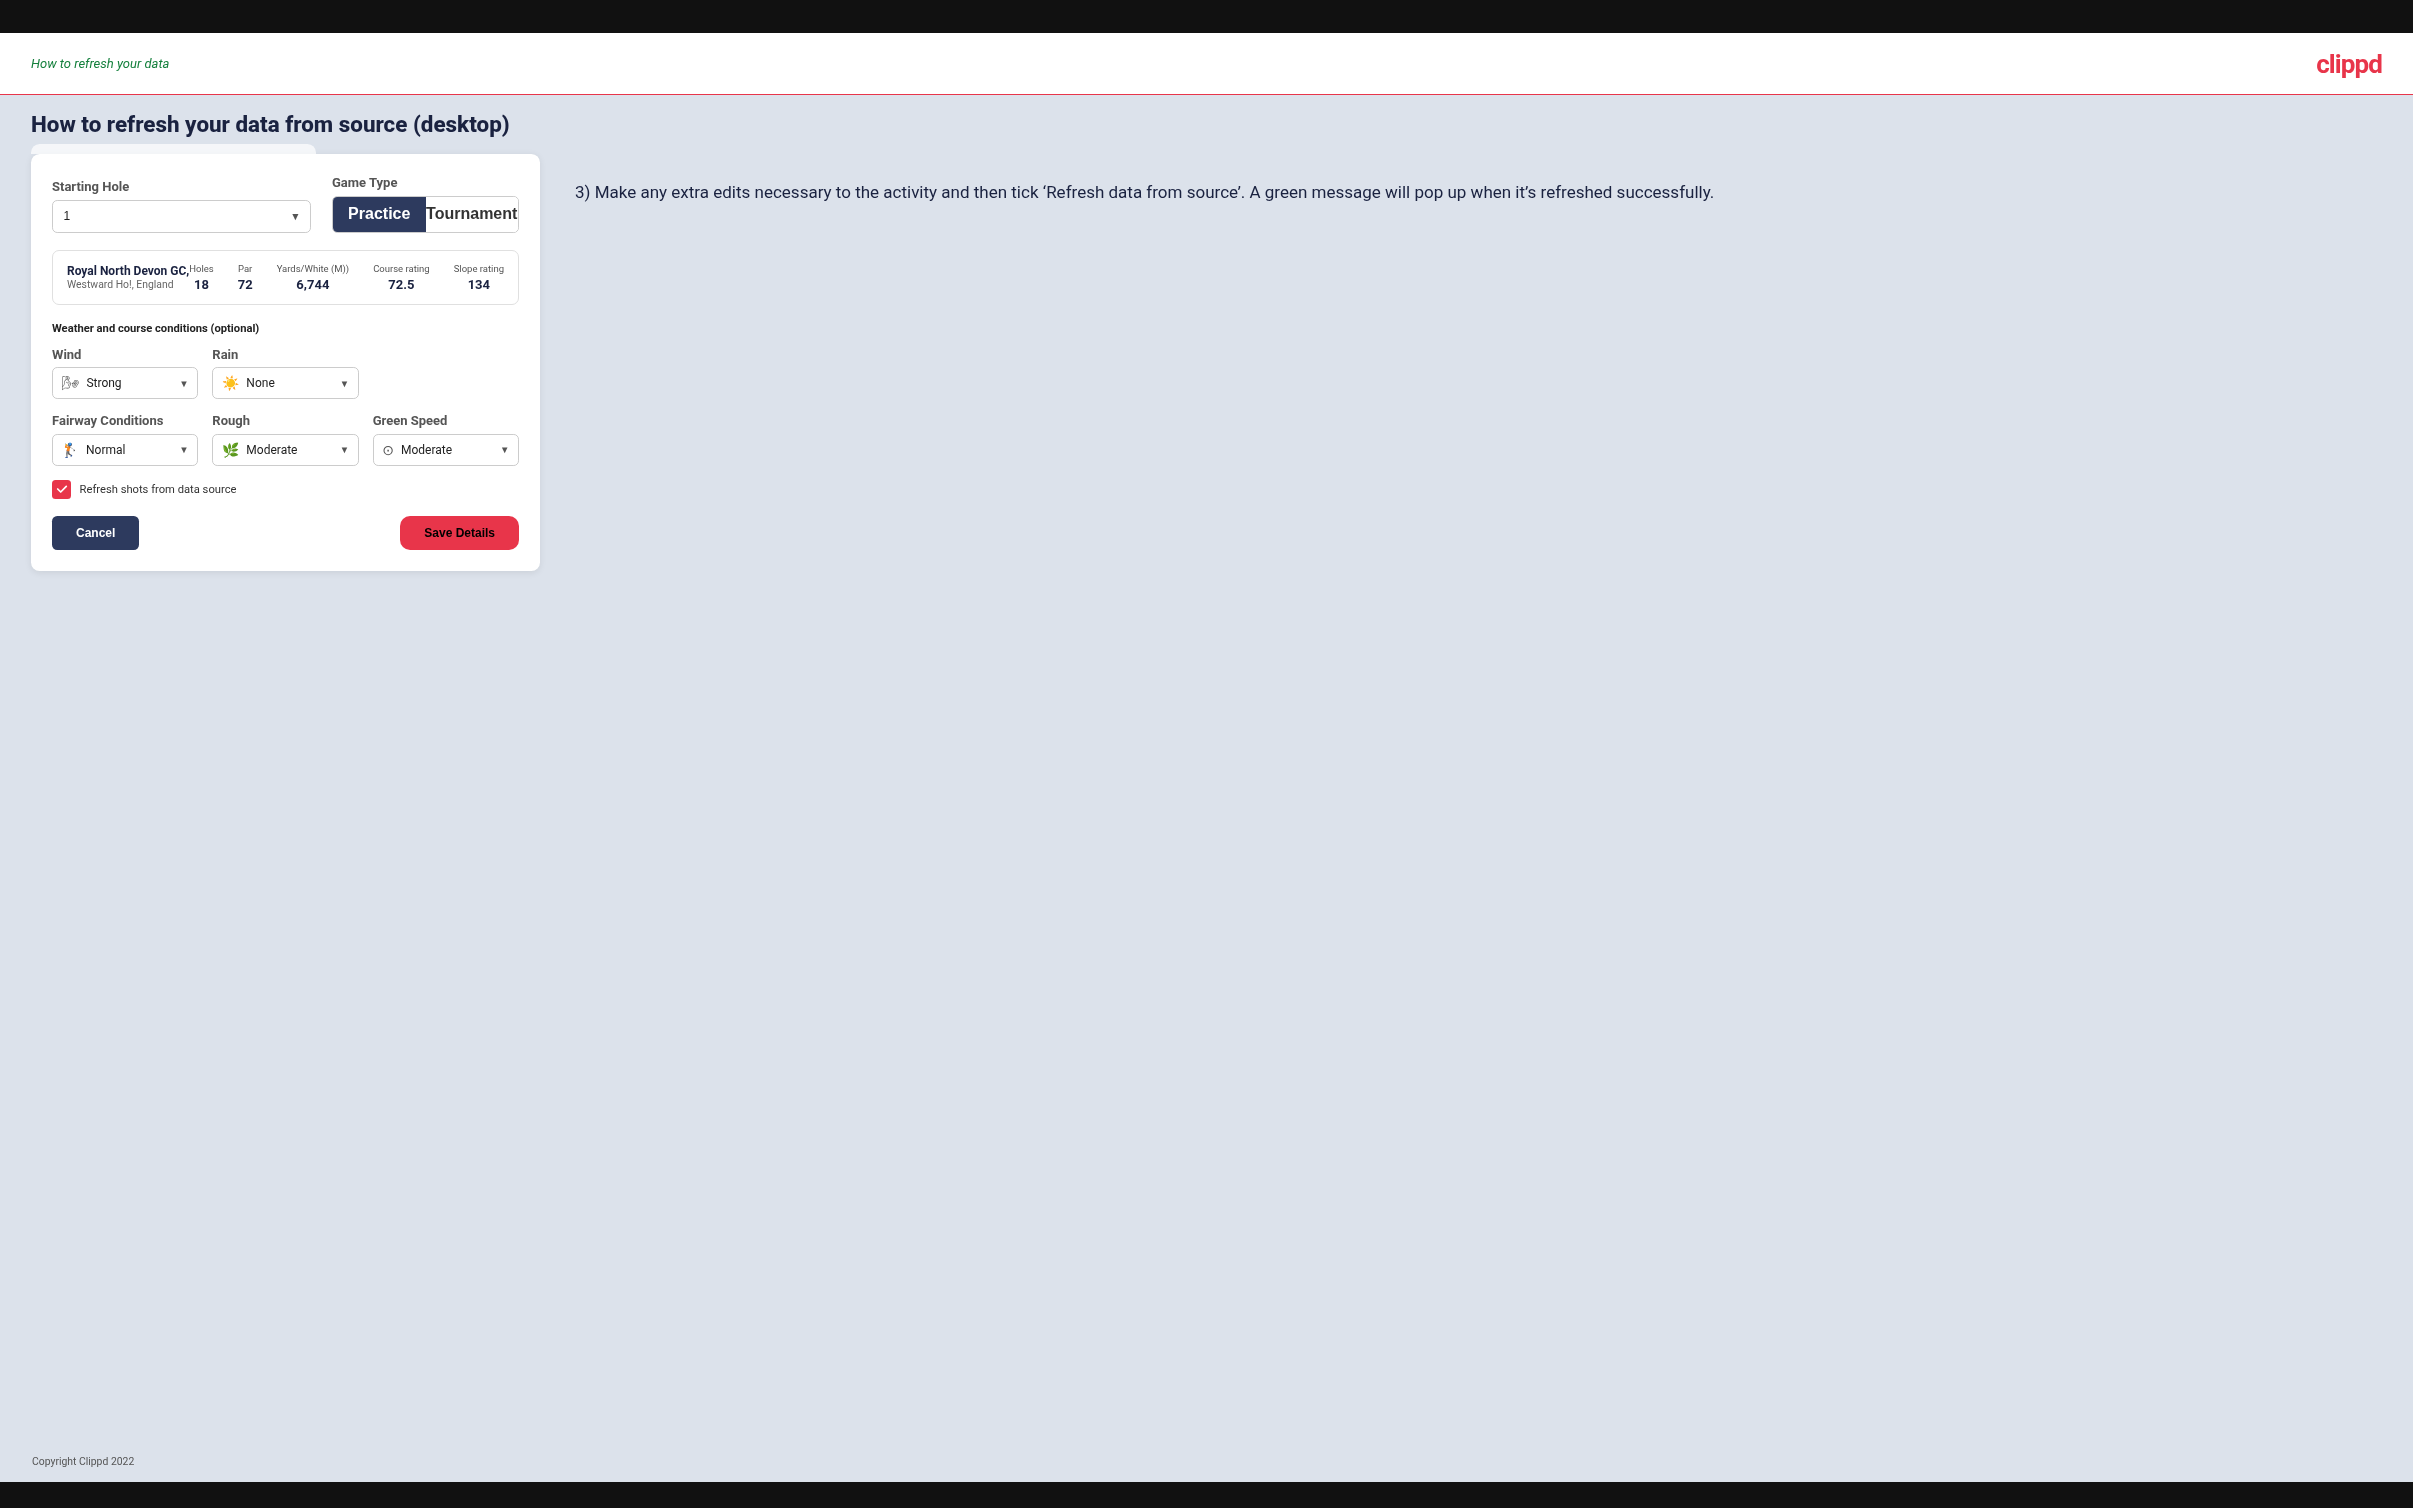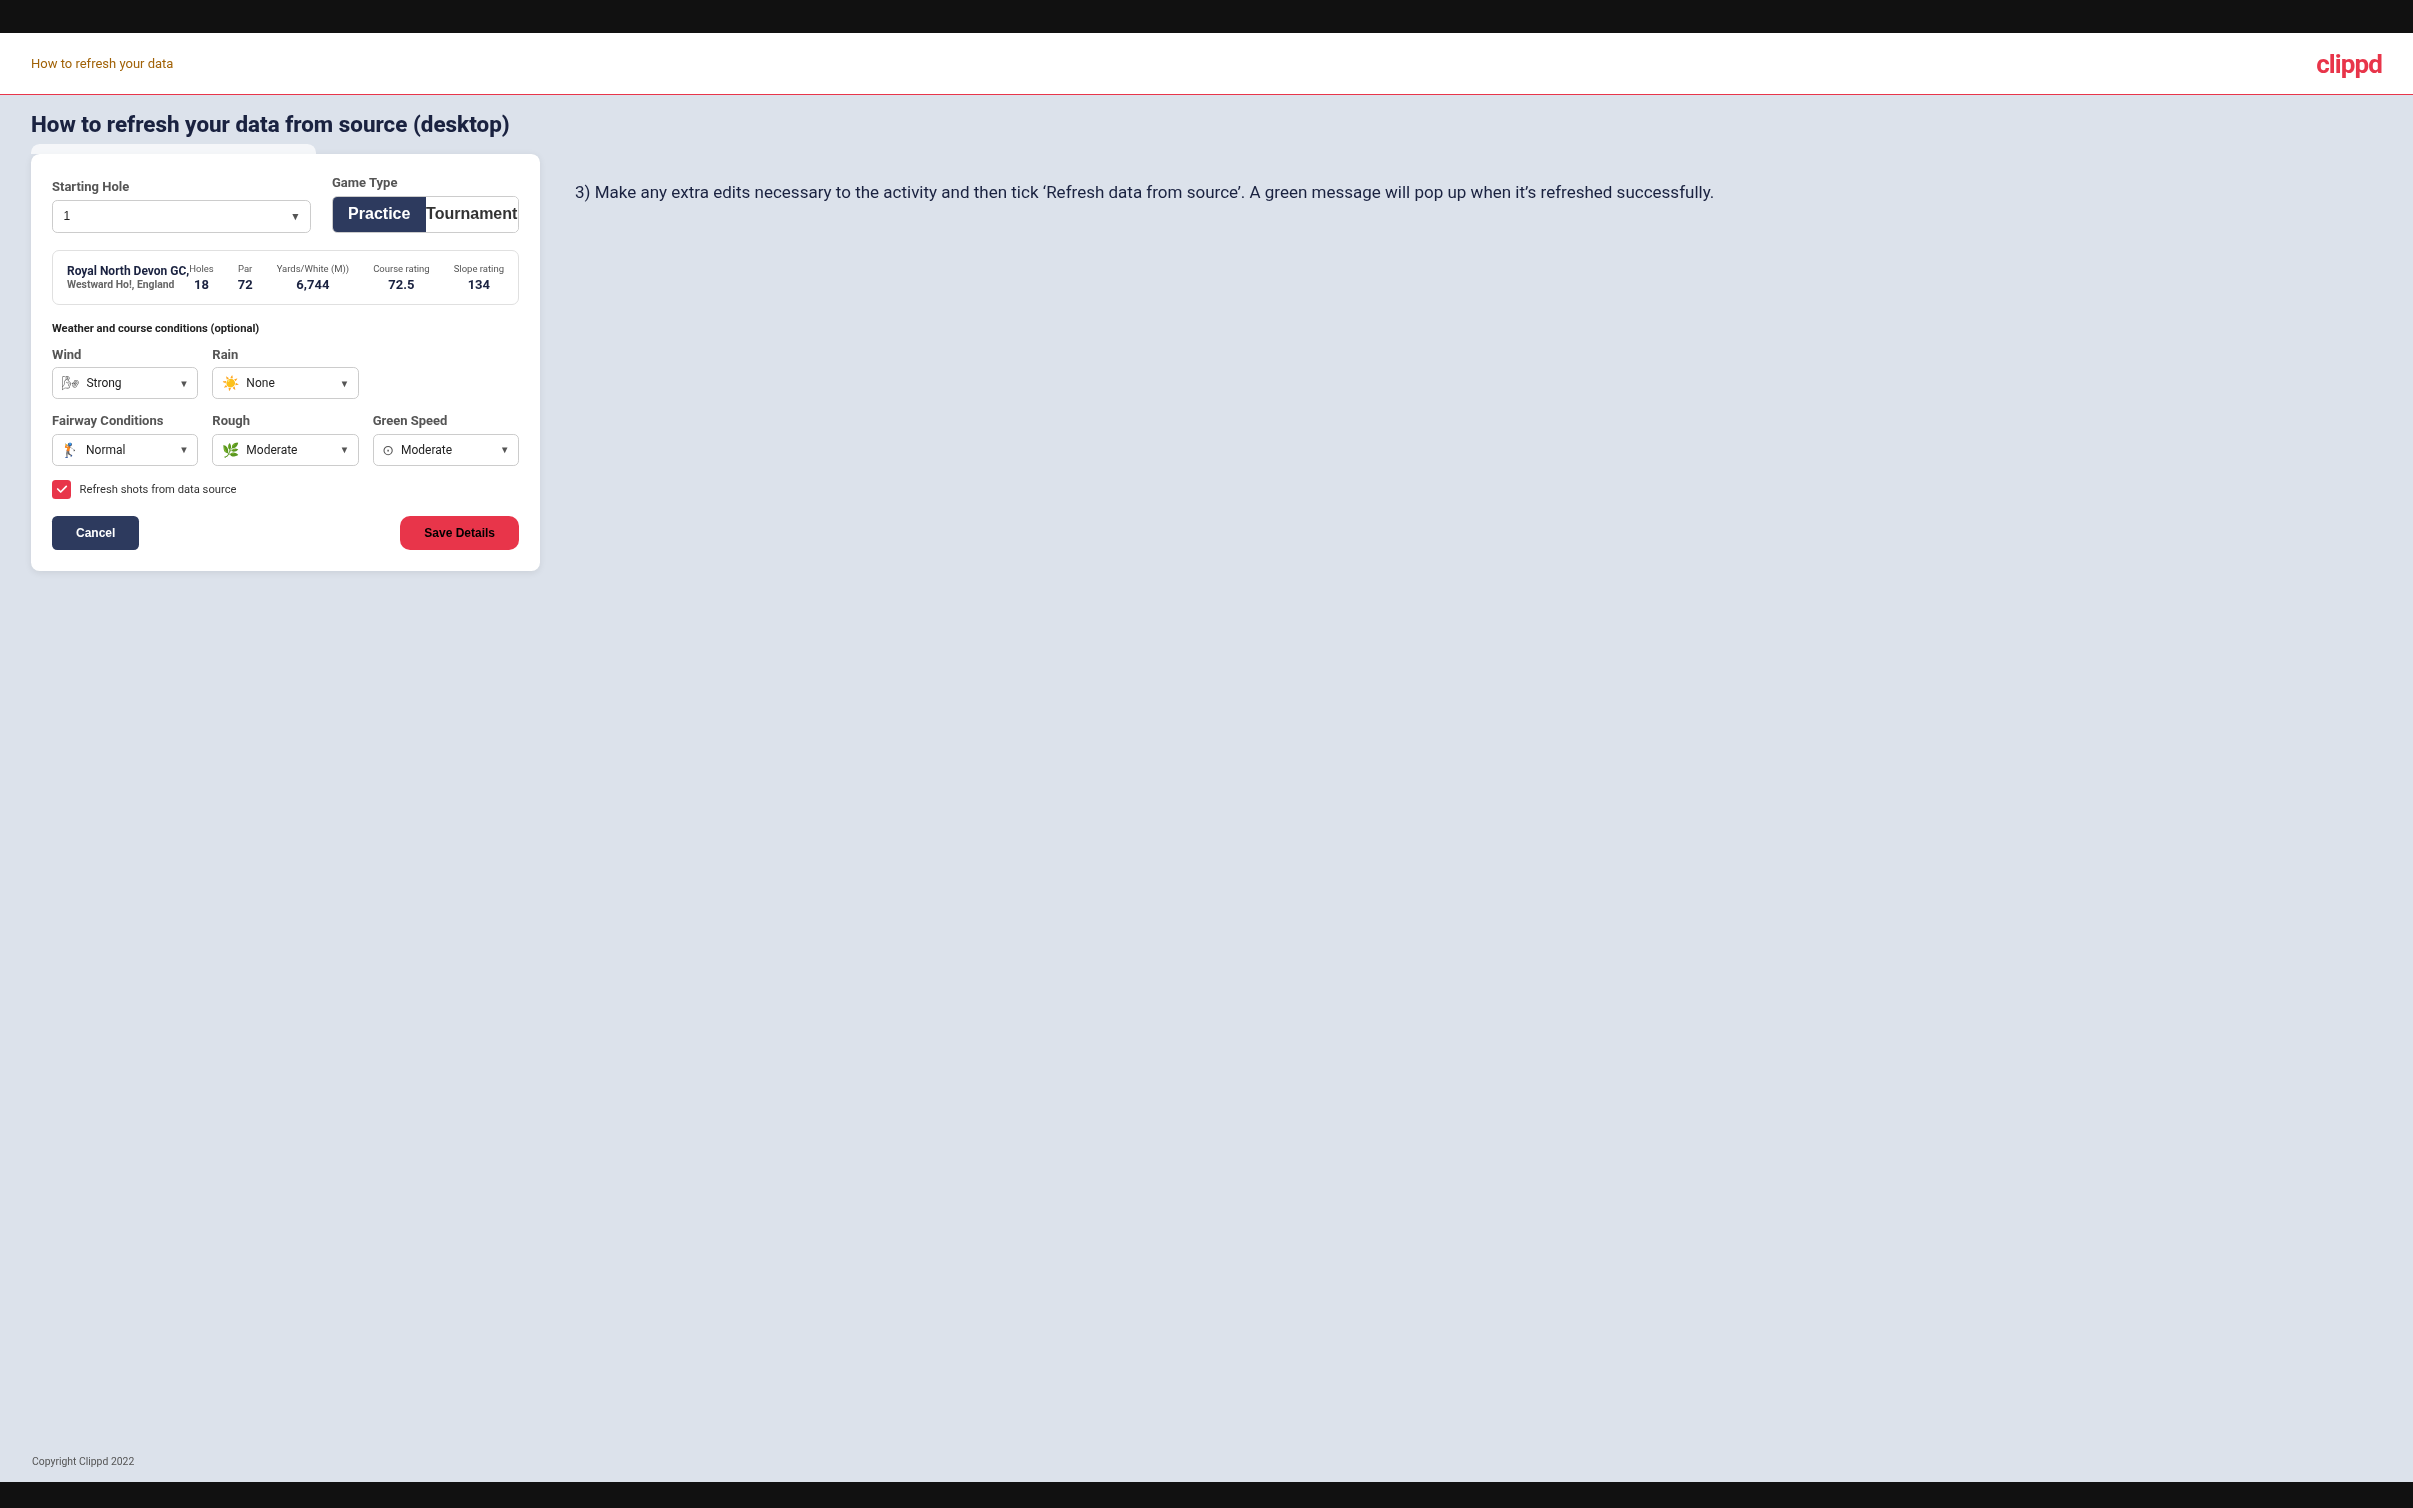--- a/index.html
+++ b/index.html
@@ -24,21 +24,22 @@
       padding: 15.5px 31px;
       display: flex;
       align-items: center;
       justify-content: space-between;
       border-bottom: 1.7px solid #e8354a;
       flex-shrink: 0;
     }
 
     .header-title {
       font-size: 13px;
-      color: #a16207;
+      color: #15803d;
+      font-style: italic;
     }
 
     .logo {
       font-size: 26px;
       font-weight: 700;
       color: #e8354a;
       letter-spacing: -0.9px;
     }
 
     
@@ -175,21 +176,20 @@
 
     .course-info h3 {
       font-size: 12px;
       font-weight: 700;
       color: #1a2240;
     }
 
     .course-info p {
       font-size: 10.4px;
       color: #666;
-      font-weight: bold;
     }
 
     .course-stats {
       display: flex;
       gap: 24px;
     }
 
     .stat-col {
       display: flex;
       flex-direction: column;

